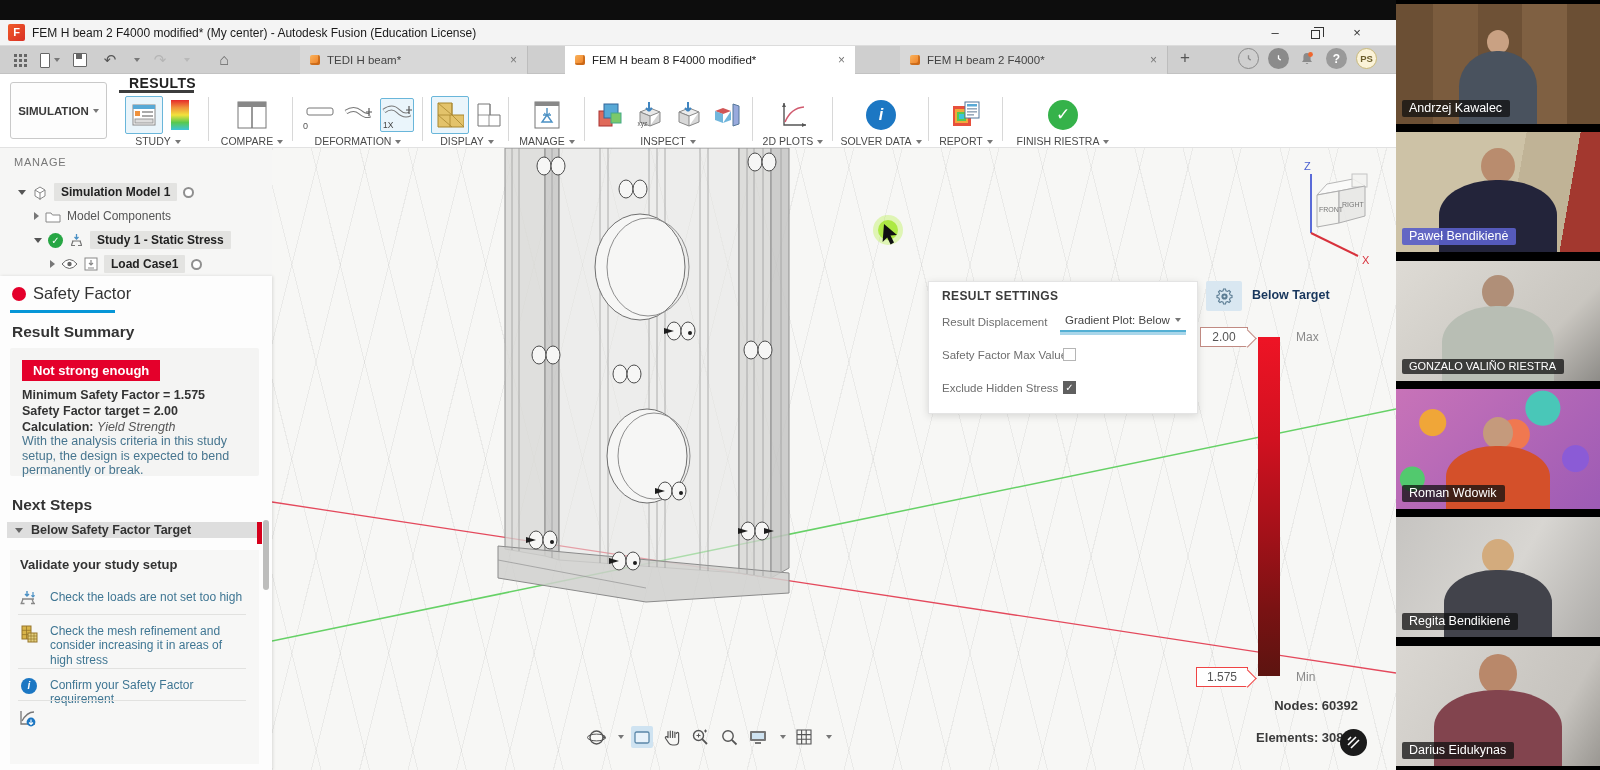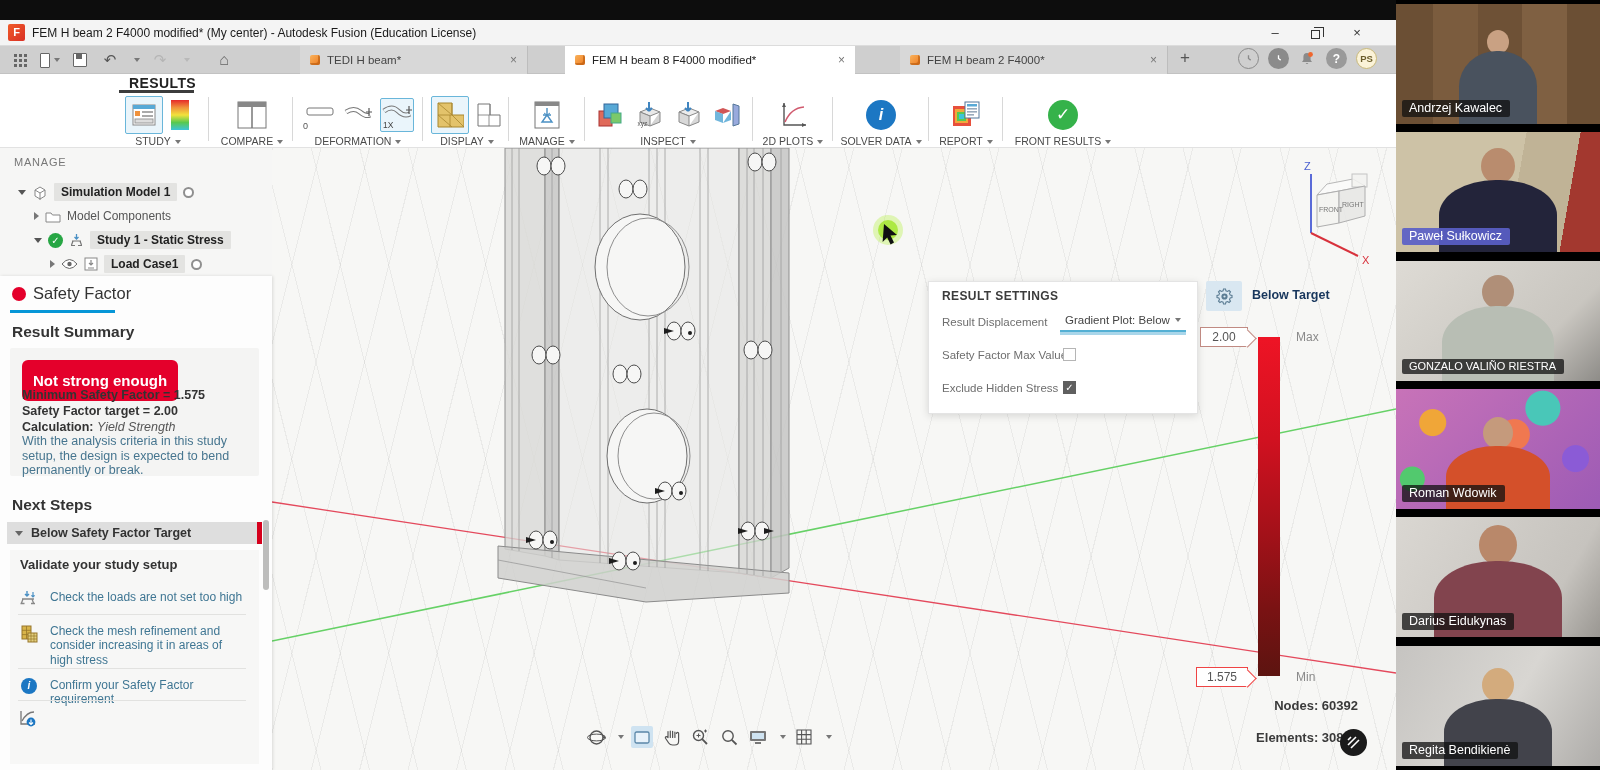--- a/index.html
+++ b/index.html
@@ -55,26 +55,26 @@
   .ocirc{width:11px;height:11px;border:2px solid #8f8f8f;border-radius:50%;background:#fff}
   .trid{width:0;height:0;border-left:4px solid transparent;border-right:4px solid transparent;border-top:5px solid #555}
   .trir{width:0;height:0;border-top:4px solid transparent;border-bottom:4px solid transparent;border-left:5px solid #777}
   .gcheck{width:15px;height:15px;border-radius:50%;background:#27a644;color:#fff;font-size:10px;display:flex;align-items:center;justify-content:center}
   .safetypanel{left:0;top:276px;width:272px;height:494px;background:#fdfdfd;box-shadow:1px 0 3px rgba(0,0,0,.12)}
   .reddot{left:12px;top:287px;width:14px;height:14px;border-radius:50%;background:#e4002b}
   .sftitle{left:33px;top:284px;font-size:16.5px;color:#333}
   .blueline{left:10px;top:310px;width:105px;height:3px;background:#0696d7}
   .rsum{left:12px;top:323px;font-size:15.5px;font-weight:bold;color:#333}
   .card{left:10px;top:348px;width:249px;height:128px;background:#f4f4f3;border-radius:2px}
-  .pill{left:22px;top:360px;background:#e4002b;color:#fff;font-size:15px;font-weight:bold;padding:12px 11px;border-radius:6px}
+  .pill{left:22px;top:360px;background:#e4002b;color:#fff;font-size:13px;font-weight:bold;padding:3px 11px;border-radius:0}
   .bl{left:22px;font-size:12.5px;font-weight:bold;color:#333;white-space:nowrap}
   .calcv{font-style:italic;font-weight:normal;color:#555}
   .sfbody{left:22px;top:434px;width:230px;font-size:12.5px;color:#46758f;line-height:1.17}
   .nsteps{left:12px;top:496px;font-size:15.5px;font-weight:bold;color:#333}
-  .nsrow{left:7px;top:522px;width:255px;height:22px;background:#dedede;display:flex;align-items:center;gap:8px;padding:0 8px;font-size:12.5px;font-weight:bold;color:#333}
+  .nsrow{left:7px;top:522px;width:255px;height:16px;background:#dedede;display:flex;align-items:center;gap:8px;padding:0 8px;font-size:12.5px;font-weight:bold;color:#333}
   .nsredbar{position:absolute;right:0;top:0;width:5px;height:22px;background:#d5001c}
   .nscard{left:10px;top:550px;width:249px;height:214px;background:#f7f7f6}
   .validate{left:20px;top:557px;font-size:13px;font-weight:bold;color:#333}
   .stepit{left:18px;width:228px;display:flex;gap:10px;align-items:flex-start;font-size:12px;color:#3f7693;line-height:1.2}
   .stepit .sic{flex:0 0 22px;display:flex;justify-content:center}
   .stepsep{left:18px;width:228px;height:1px;background:#e2e2e0}
   .scrollthumb{left:263px;top:520px;width:6px;height:70px;background:#bdbdbc;border-radius:3px}
   .infocirc{width:16px;height:16px;border-radius:50%;background:#1c77c3;color:#fff;font-size:10px;font-weight:bold;font-style:italic;display:flex;align-items:center;justify-content:center}
   
   .canvas{left:272px;top:148px;width:1124px;height:622px;overflow:hidden;background:
@@ -196,20 +196,24 @@
     <svg width="16" height="16" viewBox="0 0 16 16">
         <path d="M8 2c-2.3 0-3.6 1.7-3.6 3.8V9L3 11h10l-1.4-2V5.8C11.6 3.7 10.3 2 8 2z" fill="#8a8a8a"></path>
         <path d="M6.7 12a1.4 1.4 0 0 0 2.6 0z" fill="#8a8a8a"></path>
         <circle cx="11.5" cy="3.5" r="2.4" fill="#f0662d"></circle>
       </svg>
   </div>
   <div class="s circ-ic" style="left:1326px;background:#9a9a9a;color:#fff;font-size:12px;font-weight:bold">?</div>
   <div class="s circ-ic" style="left:1356px;background:#fbf3d8;border:1px solid #c9b97a;color:#6b5d2a;font-size:9.5px;font-weight:bold">PS</div>
 
   <div class="s ribbon"></div>
+  <div class="s simbox">
+      <span>SIMULATION</span>
+      <span class="caret"></span>
+    </div>
   <div class="s rtab">RESULTS</div>
   <div class="s rtab-underline"></div>
 
   <div class="s tgroup" style="left:116px;width:84px">
     <div class="ticons">
       <div class="ic34 selbox" style="width:38px;height:38px">
         <svg width="26" height="26" viewBox="0 0 26 26">
             <rect x="2" y="3" width="22" height="20" fill="#fff" stroke="#888"></rect>
             <rect x="2" y="3" width="22" height="4" fill="#58a9d6"></rect>
             <rect x="4" y="9" width="5" height="5" fill="#f0923c"></rect>
@@ -381,21 +385,21 @@
     <div class="tlabel"><span>REPORT</span><span class="caret"></span></div>
   </div>
   <div class="s vsep" style="left:1002px"></div>
 
   <div class="s tgroup" style="left:1008px;width:110px">
     <div class="ticons">
       <div class="ic34">
         <div style="width:30px;height:30px;border-radius:50%;background:#35b24a;color:#fff;font-size:17px;display:flex;align-items:center;justify-content:center">✓</div>
       </div>
     </div>
-    <div class="tlabel"><span>FRONT RESULTS</span><span class="caret"></span></div>
+    <div class="tlabel"><span>FINISH RIESTRA</span><span class="caret"></span></div>
   </div>
 
   <div class="s canvas">
     <svg style="position:absolute;left:-272px;top:-148px" width="1396" height="770" viewBox="0 0 1396 770">
 
       <line x1="272" y1="502" x2="1396" y2="673" stroke="#e4495c" stroke-width="1.3"></line>
       <line x1="272" y1="641" x2="1396" y2="409" stroke="#66d166" stroke-width="1.5"></line>
 
       <g stroke="#8f8f8f" stroke-width="1">
         <polygon points="505,148 545,148 545,556 505,549" fill="rgba(216,216,214,.78)"></polygon>
@@ -681,46 +685,46 @@
         <div class="vid p1">
           <div class="head"></div>
           <div class="torso"></div>
           <div class="ntag">Andrzej Kawalec</div>
         </div>
       </div>
     <div class="slot">
         <div class="vid p2">
           <div class="head"></div>
           <div class="torso"></div>
-          <div class="ntag">Paweł Sułkowicz</div>
+          <div class="ntag">Paweł Bendikienė</div>
         </div>
       </div>
     <div class="slot">
         <div class="vid p3">
           <div class="head"></div>
           <div class="torso"></div>
           <div class="ntag">GONZALO VALIÑO RIESTRA</div>
         </div>
       </div>
     <div class="slot">
         <div class="vid p4">
           <div class="head"></div>
           <div class="torso"></div>
           <div class="ntag">Roman Wdowik</div>
         </div>
       </div>
     <div class="slot">
+        <div class="vid p6">
+          <div class="head"></div>
+          <div class="torso"></div>
+          <div class="ntag">Regita Bendikienė</div>
+        </div>
+      </div>
+    <div class="slot">
         <div class="vid p5">
           <div class="head"></div>
           <div class="torso"></div>
           <div class="ntag">Darius Eidukynas</div>
         </div>
       </div>
-    <div class="slot">
-        <div class="vid p6">
-          <div class="head"></div>
-          <div class="torso"></div>
-          <div class="ntag">Regita Bendikienė</div>
-        </div>
-      </div>
   </div>
 
 </div>
 
 </body></html>

